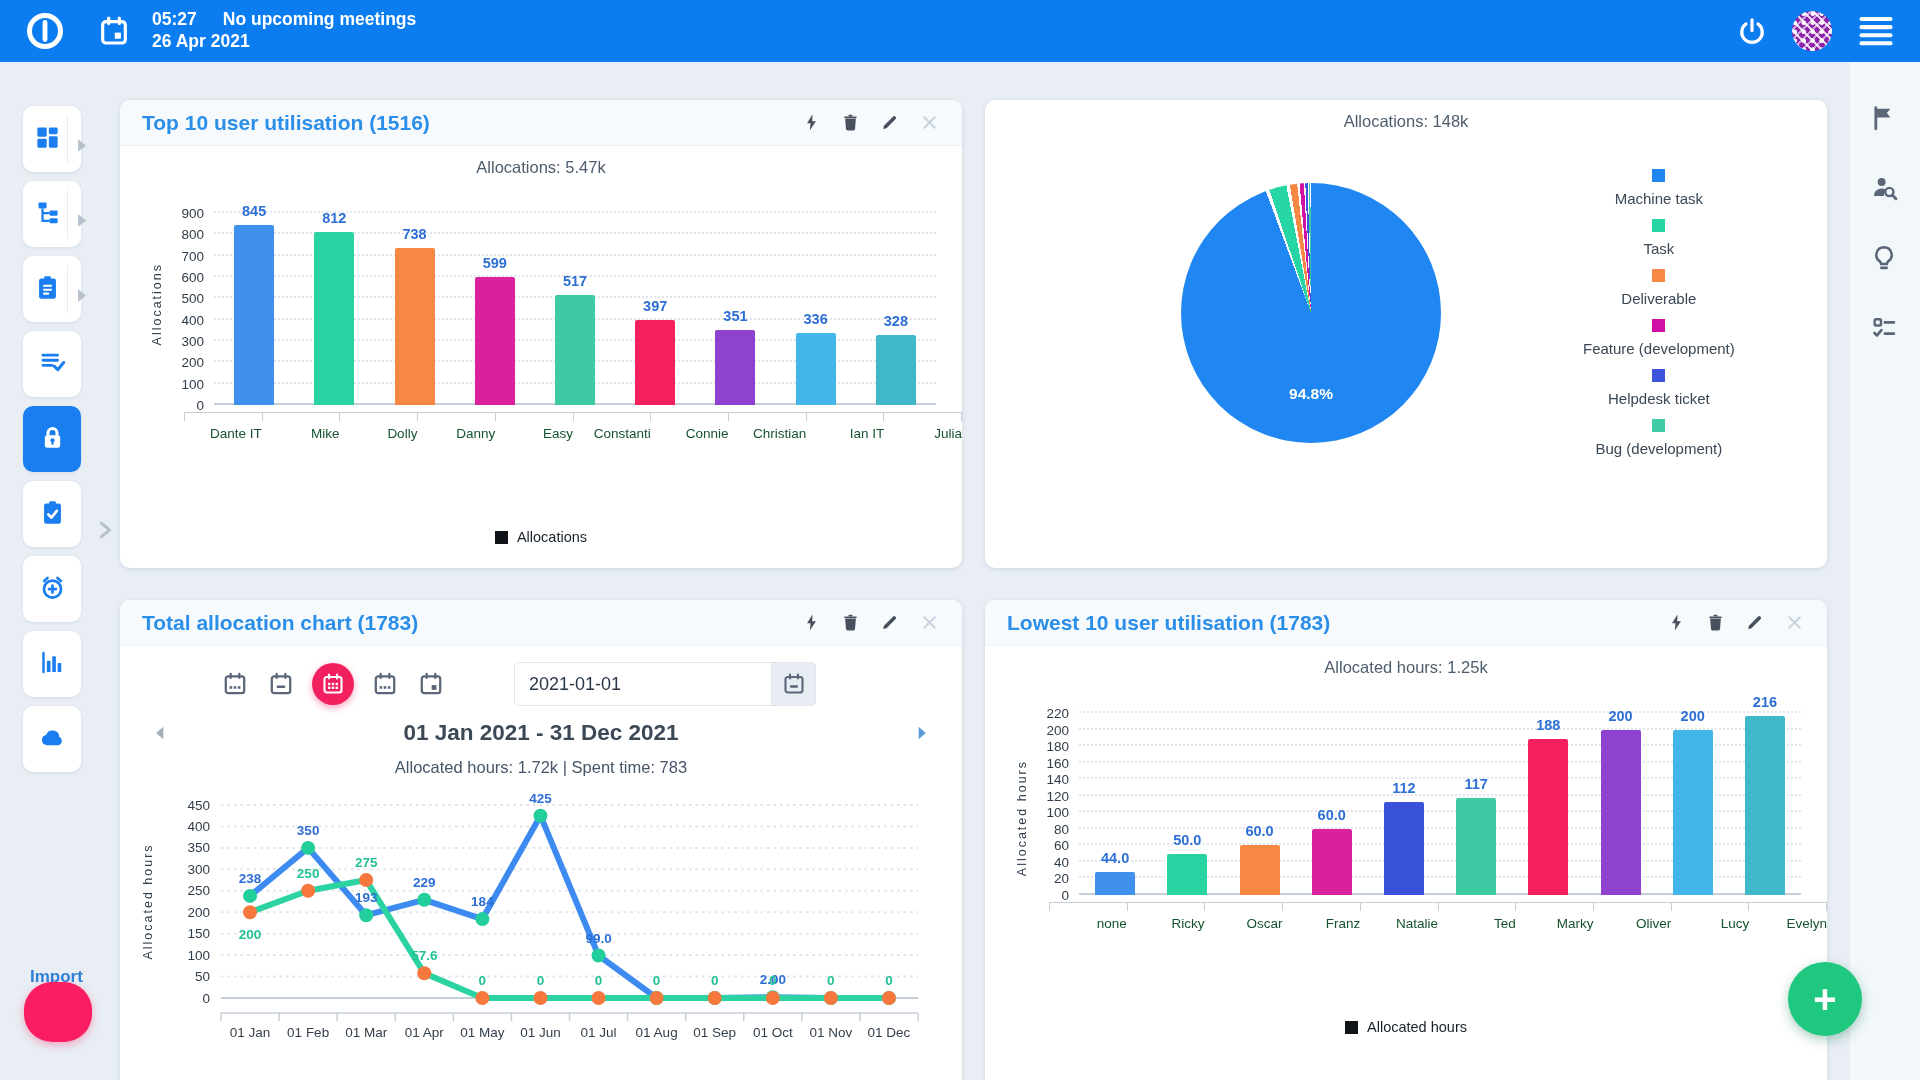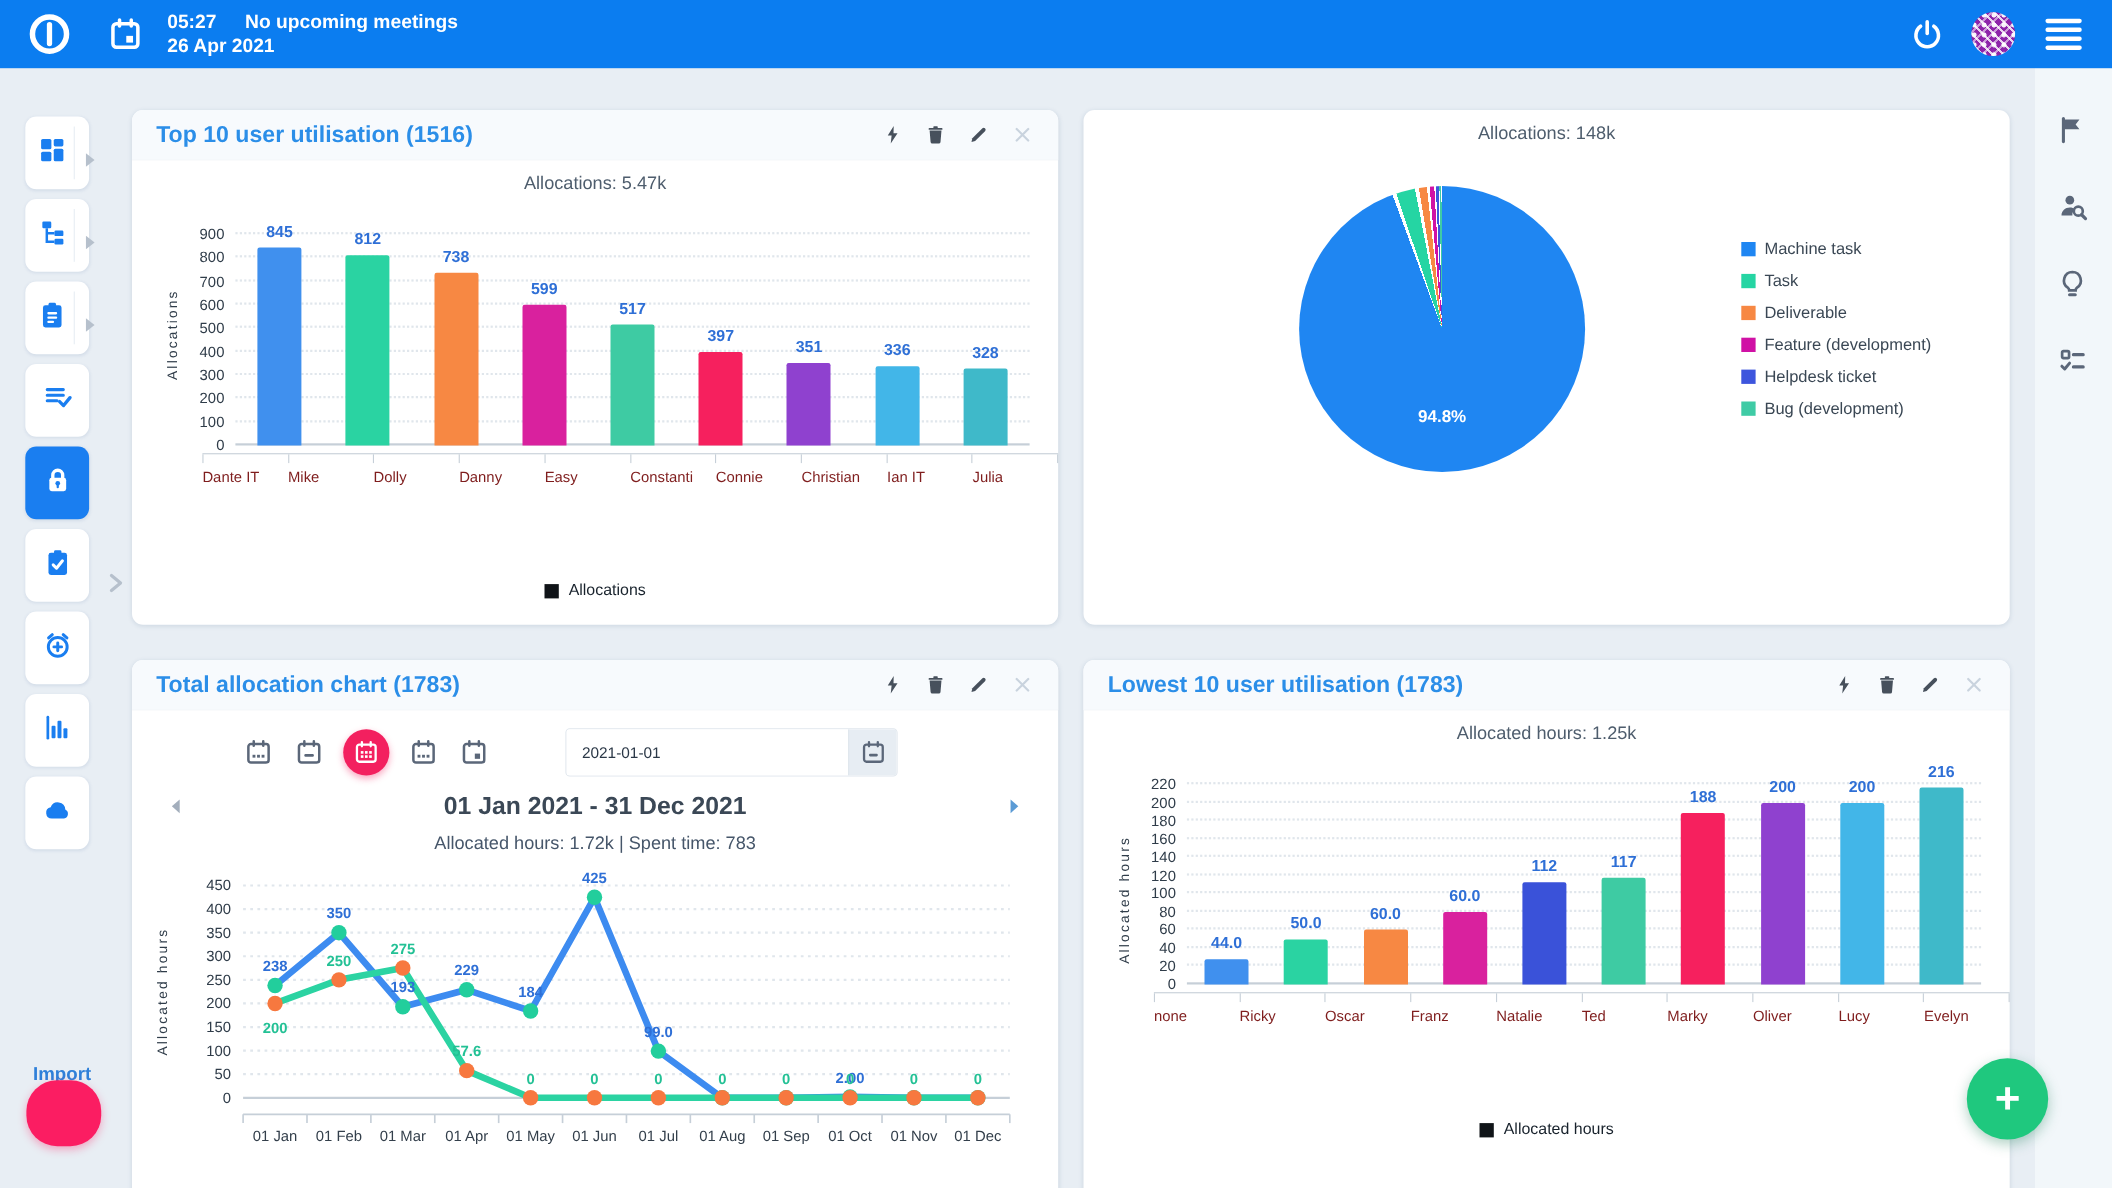--- a/index.html
+++ b/index.html
@@ -61,40 +61,40 @@
   .gline.zero { border-top:none; height:2px; background:#c6cfd8; }
   .ytick { position:absolute; right:calc(100% + 10px); transform:translateY(50%); font-size:13.5px; color:#2f3c49; }
   .bars { position:absolute; inset:0; display:flex; }
   .slot { flex:1; position:relative; }
   .bar { position:absolute; bottom:0; left:50%; transform:translateX(-50%); width:40px; border-radius:2px 2px 0 0; background-image:linear-gradient(160deg, rgba(255,255,255,.22), rgba(0,0,0,.04)); }
   .bval { position:absolute; left:50%; transform:translateX(-50%); font-weight:bold; font-size:14.5px; color:#2e6fd6; white-space:nowrap; }
   .xaxis { margin-left:64px; margin-top:7px; height:9px; border-top:1.5px solid #c6cfd8; display:flex; }
   .xaxis div { flex:1; border-right:1.5px solid #c6cfd8; }
   .xaxis div:first-child { border-left:1.5px solid #c6cfd8; }
   .xlabels { margin-left:64px; display:flex; margin-top:5px; }
-  .xlabels div { flex:1; text-align:left; font-size:13.5px; color:#7f1d1d; }
+  .xlabels div { flex:1; text-align:right; font-size:13.5px; color:#14532d; }
   .legend { display:flex; align-items:center; justify-content:center; gap:9px; margin-top:88px; font-size:14.5px; color:#18222c; cursor:pointer; }
   .legend .sq { width:13px; height:13px; background:#101418; display:inline-block; }
 
   
   .pie-row { display:flex; align-items:center; margin-top:38px; }
   .pie { width:260px; height:260px; border-radius:50%; margin-left:196px; position:relative; }
   .pie-pct { position:absolute; left:50%; top:81%; transform:translate(-50%,-50%); color:#fff; font-weight:bold; font-size:15.5px; }
   .pie-legend { margin-left:142px; display:flex; flex-direction:column; gap:12px; }
-  .pleg-item { display:flex; align-items:center; gap:8px; font-size:15px; color:#3a4754; cursor:pointer; }
+  .pleg-item { display:flex; align-items:center; gap:8px; font-size:15px; color:#3a4754; cursor:pointer;flex-direction:column; }
   .pleg-sq { width:13px; height:13px; display:inline-block; }
 
   
   .controls { display:flex; align-items:center; margin:16px 30px 0 0; padding-left:100px; }
   .calbtn { width:30px; height:30px; color:#5b6779; margin-right:16px; display:flex; align-items:center; justify-content:center; cursor:pointer; }
   .calbtn svg { width:26px; height:26px; }
   .calbtn.active { width:42px; height:42px; border-radius:50%; background:#f3205f; color:#fff; box-shadow:0 3px 7px rgba(243,32,95,.4); margin-right:16px; }
   .calbtn.active svg { width:24px; height:24px; }
   .datebox { margin-left:auto; margin-right:116px; display:flex; height:44px; border:1px solid #dfe6ed; border-radius:4px; overflow:hidden; }
-  .dateinput { width:256px; border:none; outline:none; padding:0 14px; font-size:14px; color:#2b3847; font-family:"Liberation Sans",sans-serif; }
+  .dateinput { width:256px; border:none; outline:none; padding:0 14px; font-size:18px; color:#2b3847; font-family:"Liberation Sans",sans-serif; }
   .dateaddon { width:44px; background:#e7edf3; border-left:1px solid #dfe6ed; display:flex; align-items:center; justify-content:center; color:#5b6779; cursor:pointer; }
   .dateaddon svg { width:24px; height:24px; }
   .nav-row { display:flex; align-items:center; margin-top:14px; padding:0 30px; }
   .nav-arrow { width:20px; height:22px; cursor:pointer; }
   .nav-arrow.left { color:#a3aebc; }
   .nav-arrow.right { color:#5b9bd5; }
   .nav-title { flex:1; text-align:center; font-size:22.5px; color:#3b4856; font-weight:bold; }
   .stats { text-align:center; margin-top:12px; font-size:16.5px; color:#46566a; }
   .linesvg { display:block; margin:10px 0 0 16px; }
 

